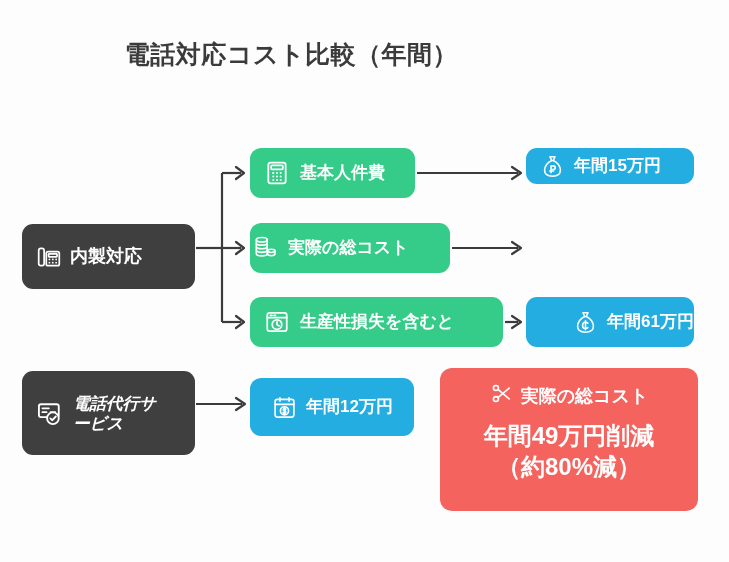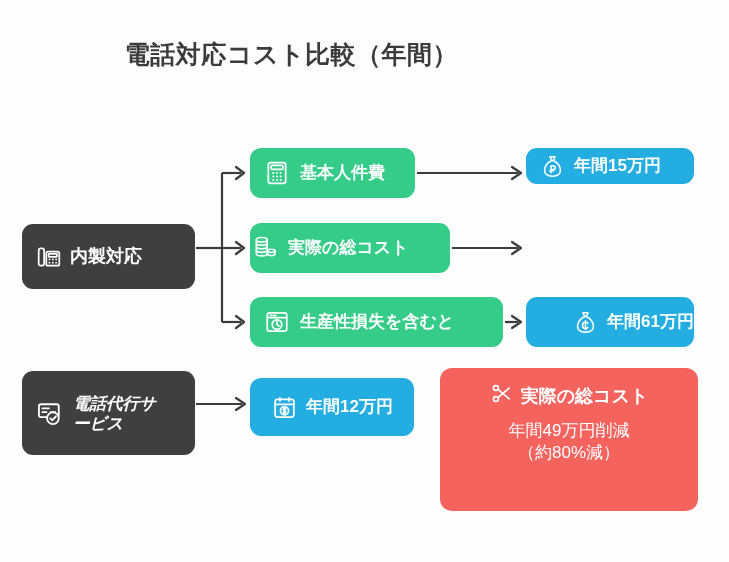--- a/index.html
+++ b/index.html
@@ -62,21 +62,21 @@
     background:#f4635e;border-radius:12px;
     display:flex;flex-direction:column;align-items:center;
     padding-top:14px;box-sizing:border-box;color:#fff;
   }
   #summary .shead{
     display:flex;align-items:center;gap:8px;
     font-size:18px;font-weight:bold;
   }
   #summary .sbody{
     margin-top:10px;text-align:center;
-    font-size:17px;font-weight:normal;line-height:1.3;
+    font-size:24px;font-weight:bold;line-height:1.3;
     white-space:pre-line;
   }
 
   
   svg#wires{position:absolute;left:0;top:0;width:729px;height:562px;pointer-events:none;}
   .wire{stroke:#3b3b3b;stroke-width:2.2;fill:none;}
   .head{fill:none;stroke:#3b3b3b;stroke-width:2.2;stroke-linecap:round;stroke-linejoin:round;}
 </style>
 </head>
 <body>

